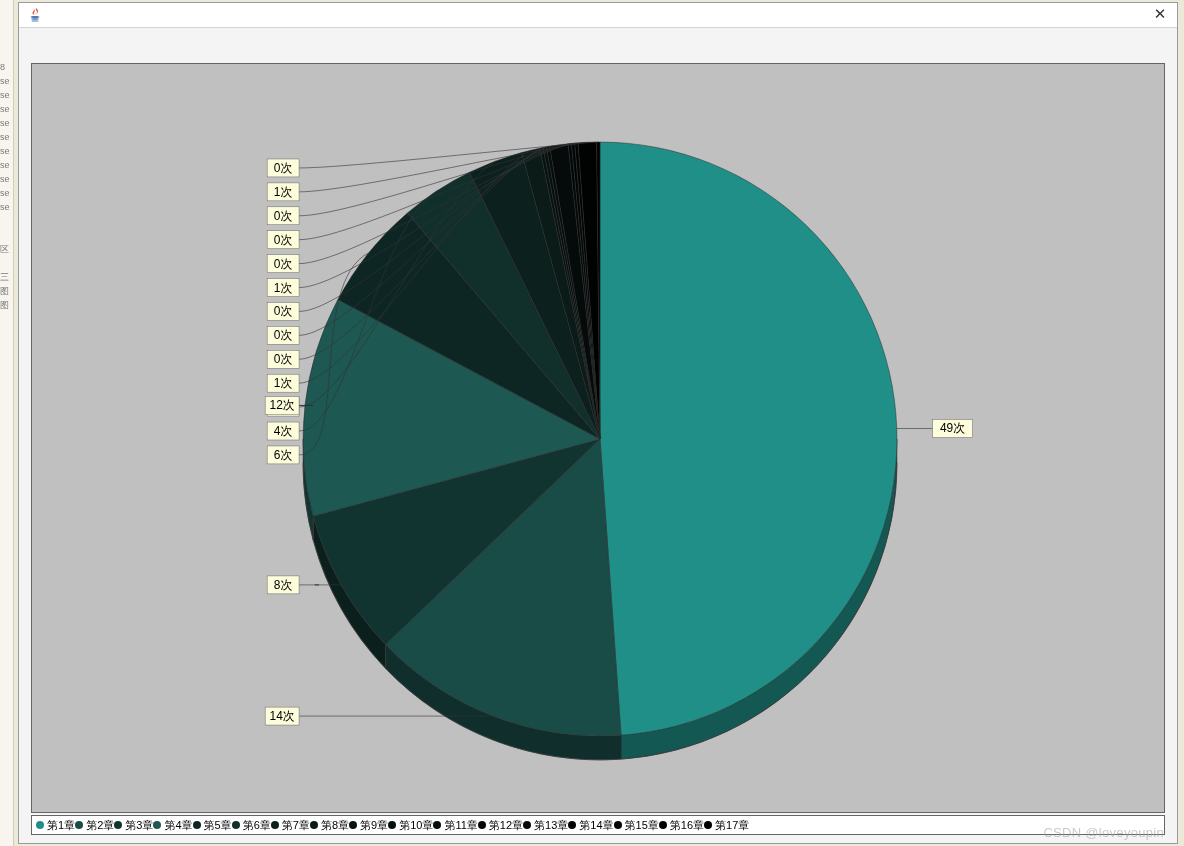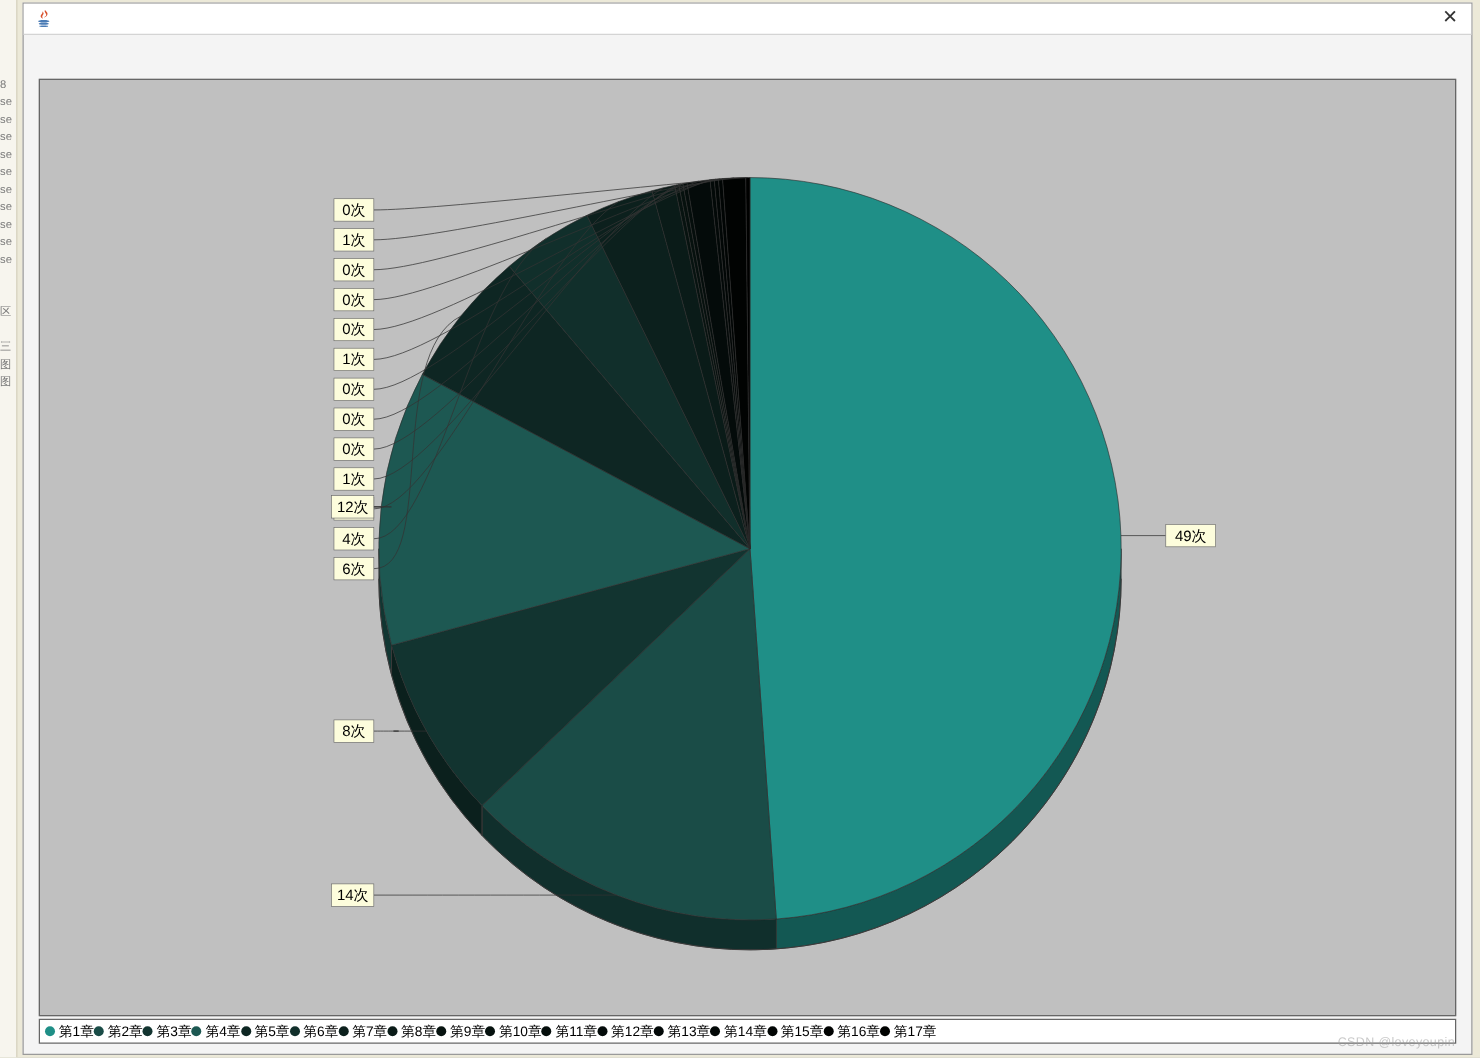--- a/index.html
+++ b/index.html
@@ -143,21 +143,21 @@
     stroke: #3a3a3a;
     stroke-width: 0.8;
     fill: none;
   }
 
   
   .watermark {
     position: absolute;
     right: 20px;
     bottom: 6px;
-    font-size: 10px;
+    font-size: 13px;
     color: #9e9e9e;
     font-family: Arial, sans-serif;
     opacity: 0.55;
     letter-spacing: 0.3px;
     pointer-events: none;
   }
 </style>
 </head>
 <body>
 

